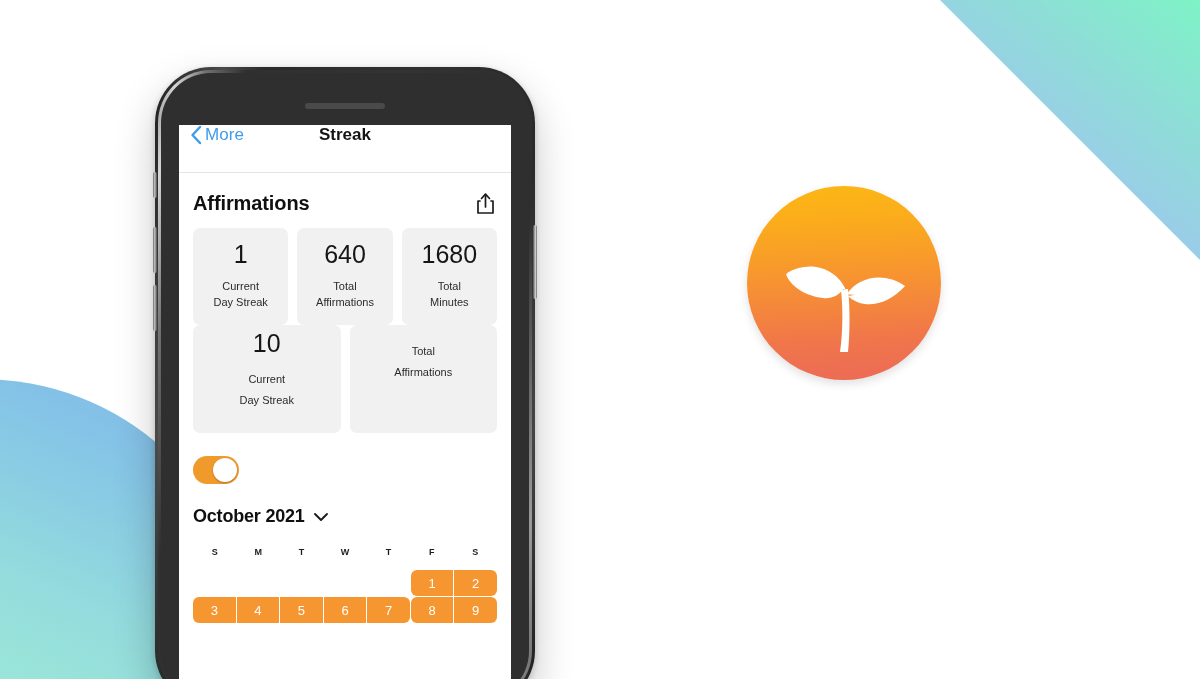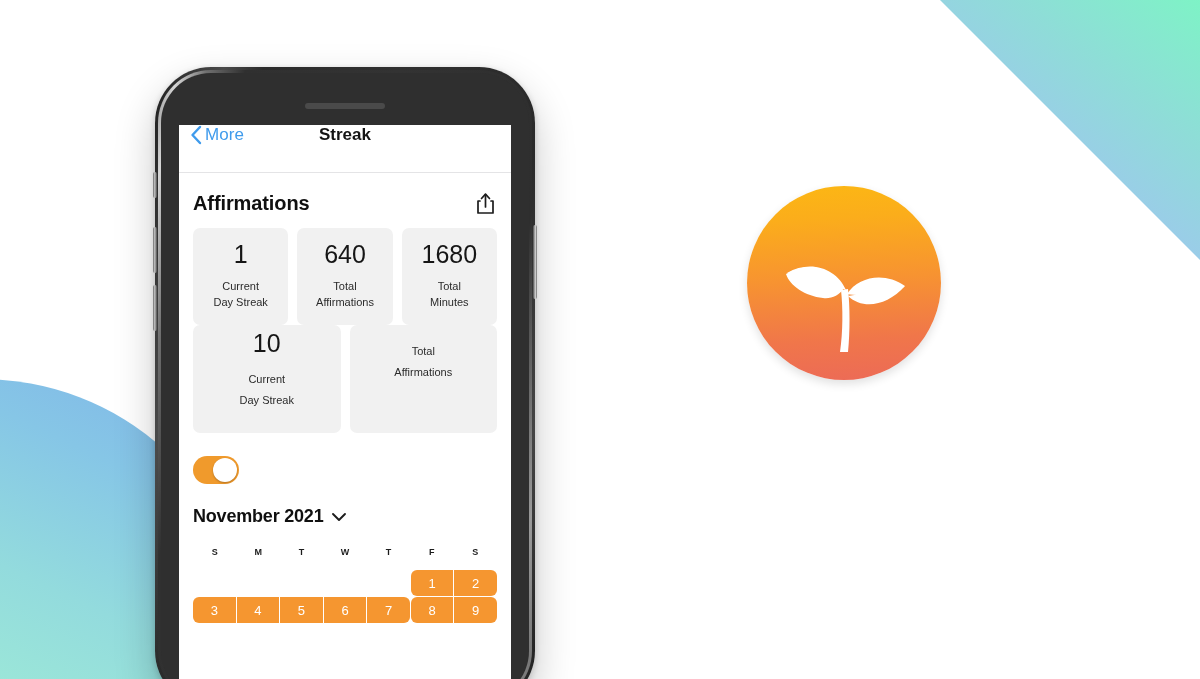--- a/index.html
+++ b/index.html
@@ -249,21 +249,21 @@
         </div>
       </div>
 
       <div class="toggle-row">
         <div class="switch">
           <div class="knob"></div>
         </div>
       </div>
 
       <div class="month-row">
-        <div class="month-label">November 2021</div>
+        <div class="month-label">October 2021</div>
         <span>
           <svg width="16" height="10" viewBox="0 0 16 10">
             <path d="M2 2 L8 8 L14 2" fill="none" stroke="#1c1c1c" stroke-width="1.9" stroke-linecap="round" stroke-linejoin="round"></path>
           </svg>
         </span>
       </div>
 
       <div class="cal-head">
         <div class="cal-dow">S</div>
         <div class="cal-dow">M</div>

